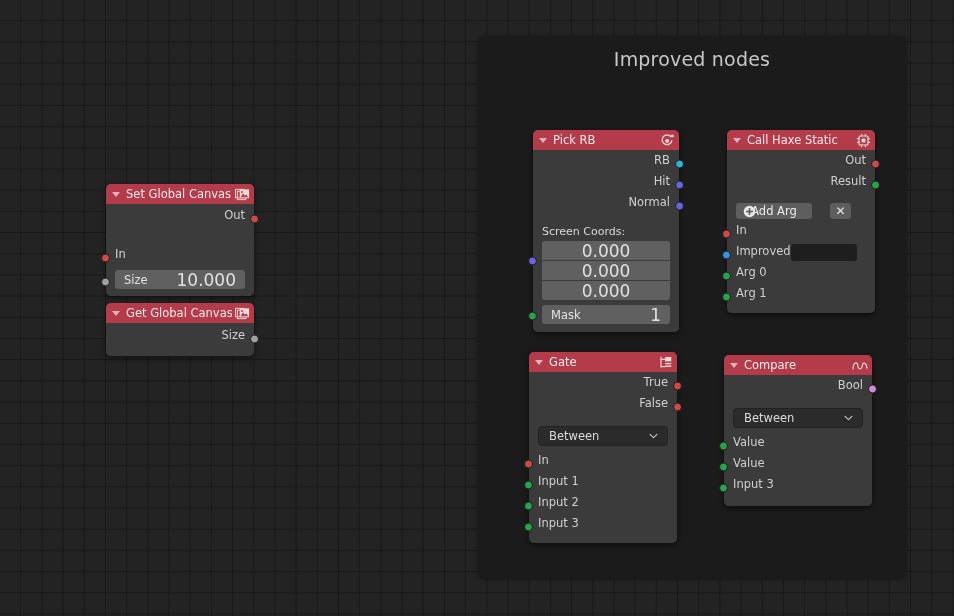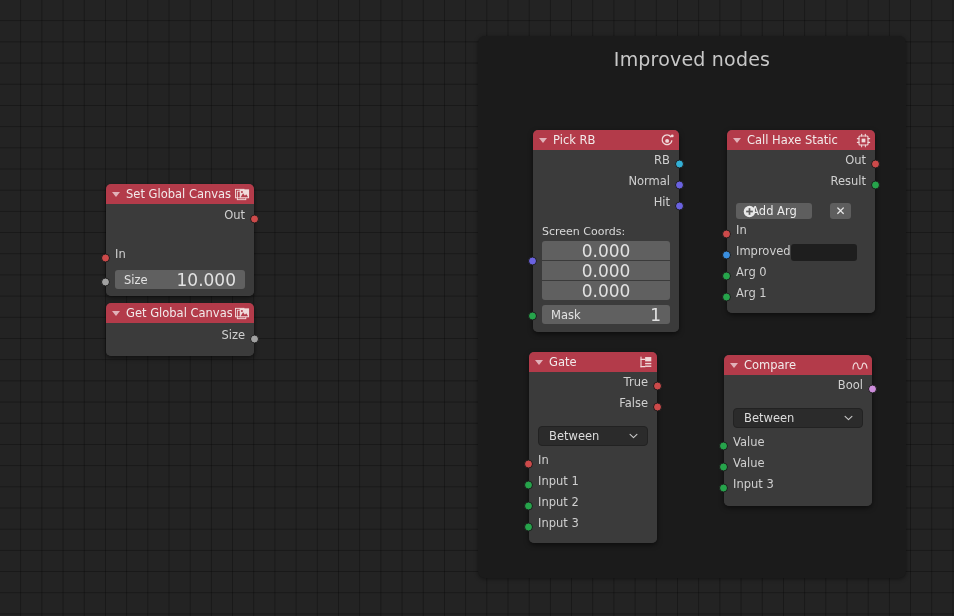--- a/index.html
+++ b/index.html
@@ -308,25 +308,25 @@
         </svg>
       </div>
     </div>
     <div class="node-body" style="padding-bottom:6px;">
       <div style="height:3px;"></div>
       <div class="row out">
         <span class="slabel">RB</span>
         <span class="sock right" style="background:#33b0d6;"></span>
       </div>
       <div class="row out">
+        <span class="slabel">Hit</span>
+        <span class="sock right" style="background:#6a62e0;"></span>
+      </div>
+      <div class="row out">
         <span class="slabel">Normal</span>
-        <span class="sock right" style="background:#6a62e0;"></span>
-      </div>
-      <div class="row out">
-        <span class="slabel">Hit</span>
         <span class="sock right" style="background:#6a62e0;"></span>
       </div>
       <div style="height:6px;"></div>
       <div class="static-text">Screen Coords:</div>
       <div style="position:relative;">
         <span class="sock left" style="background:#6a62e0; top:20px; left:-5px;"></span>
         <div class="vec">
           <div class="widget center">
             <span class="wvalue">0.000</span>
           </div>
@@ -409,21 +409,21 @@
         <span class="sock left" style="background:#26a44b;"></span>
         <span class="slabel">Arg 0</span>
       </div>
       <div class="row in">
         <span class="sock left" style="background:#26a44b;"></span>
         <span class="slabel">Arg 1</span>
       </div>
     </div>
   </div>
 
-  <div class="node" style="left:529px; top:352px; width:128px;">
+  <div class="node" style="left:529px; top:352px; width:148px;">
     <div class="node-header">
       <div class="collapse-tri"></div>
       <div class="node-title">Gate</div>
       <div class="node-icon">
         <svg width="15" height="15" viewBox="0 0 16 16">
           <g stroke="#f0dada" stroke-width="1.2" fill="none" stroke-linecap="round">
             <line x1="3.2" y1="2.2" x2="3.2" y2="12.6"></line>
             <line x1="3.2" y1="4.6" x2="7.4" y2="4.6"></line>
             <line x1="3.2" y1="12.4" x2="7.4" y2="12.4"></line>
           </g>

